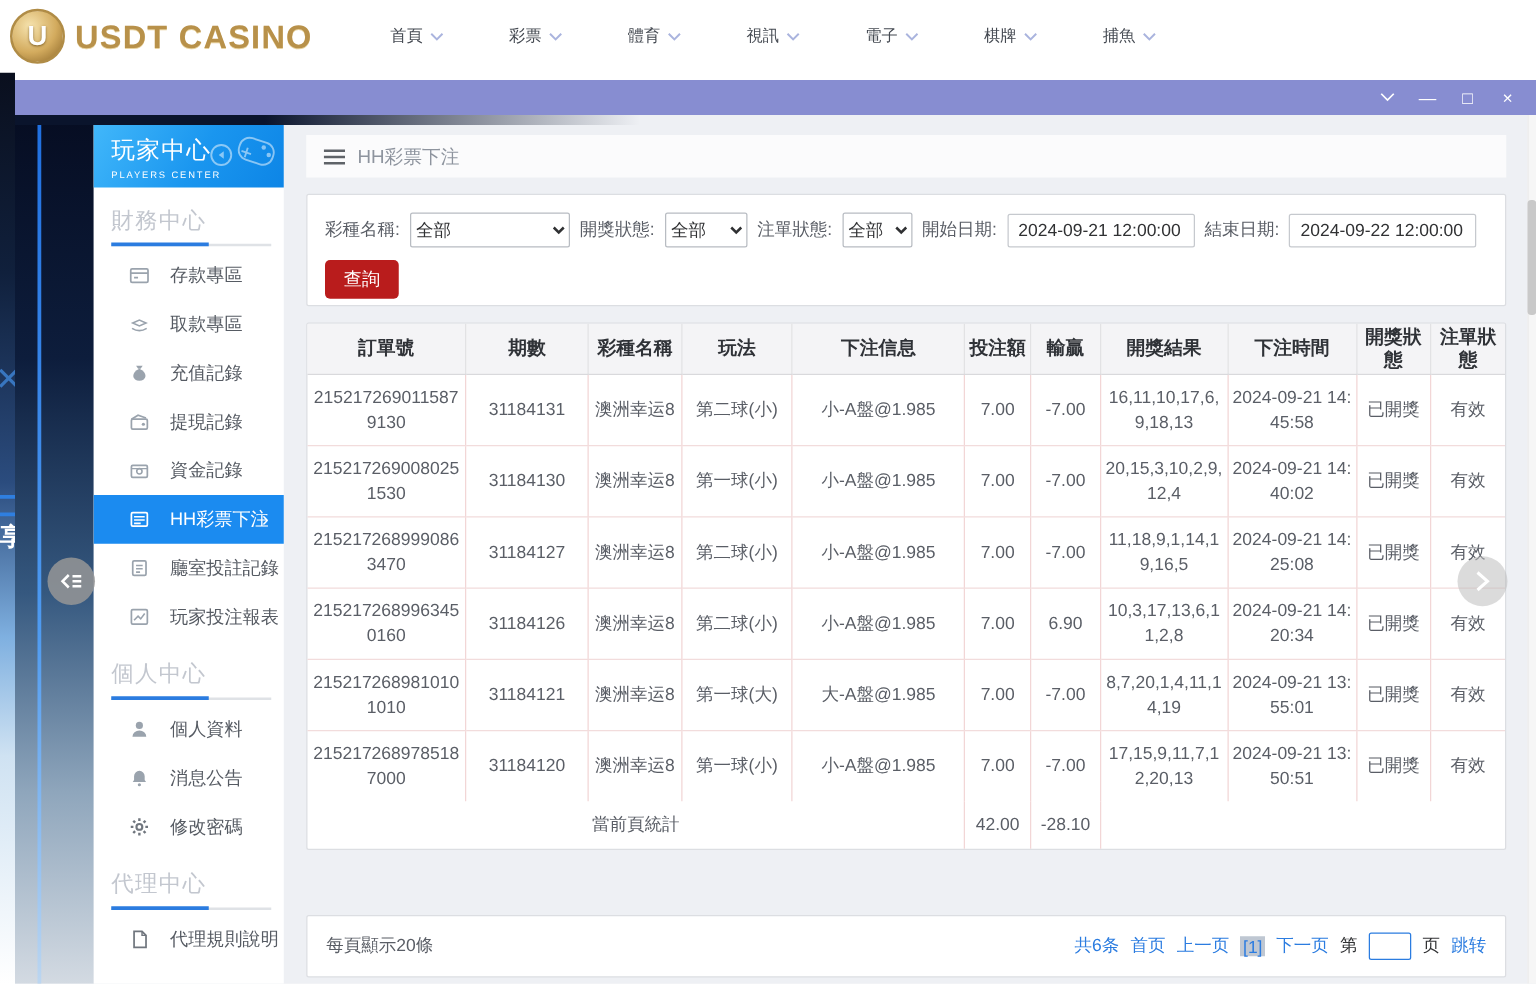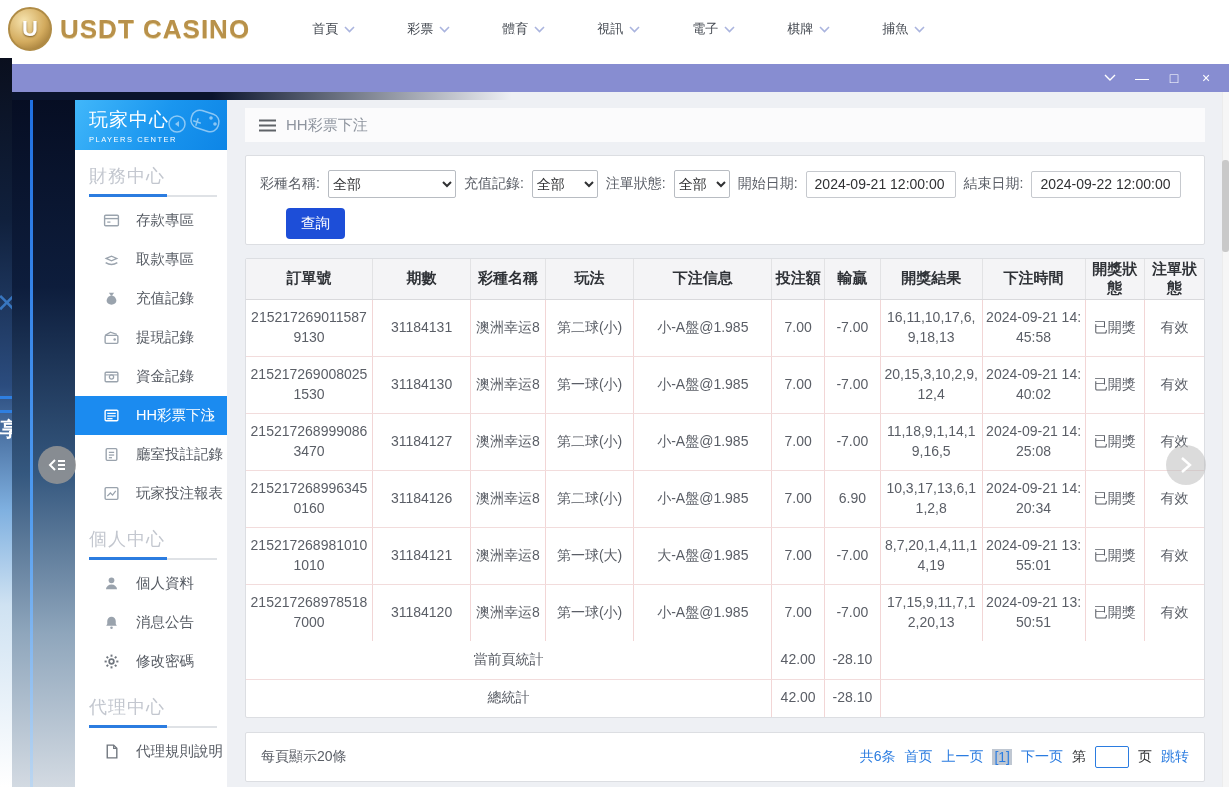--- a/index.html
+++ b/index.html
@@ -61,22 +61,22 @@
   
   .content { position:absolute; left:233px; top:0; width:960px; height:695px; }
   .breadcrumb { position:absolute; left:0; top:16px; width:960px; height:34px; background:#fbfbfc;
     display:flex; align-items:center; gap:10px; padding-left:14px; color:#8e949e; font-size:15px; }
   .panel { position:absolute; left:0; width:960px; background:#fff; border:1px solid #dcdee2; border-radius:2px; }
   .filter-panel { top:63px; height:90px; padding:14px 14px 0 14px; }
   .filter-row { display:flex; align-items:center; gap:8px; font-size:14px; color:#5a5e66; white-space:nowrap; }
   .filter-row select { height:28px; font-size:14px; color:#303133; border:1px solid #b8bcc2; border-radius:2px; background:#fff; }
   .sel-lottery { width:128px; } .sel-draw { width:66px; } .sel-order { width:56px; }
   .filter-row input { height:27px; width:150px; border:1px solid #c6c9ce; border-radius:2px; font-size:14px; color:#303133; padding:0 8px; }
-  .query-btn { margin-top:10px; background:#1d4ed8; color:#fff; border:none; border-radius:4px;
-    font-size:14.5px; padding:6px 15px; cursor:pointer;margin-left:26px; }
+  .query-btn { margin-top:10px; background:#b91c1c; color:#fff; border:none; border-radius:4px;
+    font-size:14.5px; padding:6px 15px; cursor:pointer; }
 
   .table-panel { top:166px; }
   table { width:100%; border-collapse:collapse; table-layout:fixed; font-size:14px; }
   th { height:40px; background:#f4f4f6; color:#2f3237; font-size:15px; font-weight:bold;
     border-right:1px solid #e2e2e4; border-bottom:1px solid #d9d9dc; }
   th:last-child { border-right:none; }
   td { height:57px; text-align:center; color:#5a5e66; vertical-align:middle; padding:4px 3px;
     border-right:1px solid #f2d6d6; border-bottom:1px solid #f2dcdc; line-height:1.4;
     word-break:break-all; overflow:hidden; }
   td:last-child { border-right:none; }
@@ -356,21 +356,21 @@
           <line x1="0" y1="6.5" x2="17" y2="6.5" stroke="#5f6368" stroke-width="2"></line>
           <line x1="0" y1="11.5" x2="17" y2="11.5" stroke="#5f6368" stroke-width="2"></line>
         </svg>
       <span>HH彩票下注</span>
     </div>
 
     <div class="panel filter-panel">
       <div class="filter-row">
         <span>彩種名稱:</span>
         <select class="sel-lottery"><option>全部</option></select>
-        <span>充值記錄:</span>
+        <span>開獎狀態:</span>
         <select class="sel-draw"><option>全部</option></select>
         <span>注單狀態:</span>
         <select class="sel-order"><option>全部</option></select>
         <span>開始日期:</span>
         <input type="text" value="2024-09-21 12:00:00" style="">
         <span>結束日期:</span>
         <input type="text" value="2024-09-22 12:00:00" style="">
       </div>
       <button class="query-btn">查詢</button>
     </div>
@@ -472,26 +472,20 @@
               <td>有效</td>
             </tr>
           </tbody>
         <tfoot>
           <tr>
             <td colspan="5">當前頁統計</td>
             <td>42.00</td>
             <td>-28.10</td>
             <td colspan="4" class="sum-rest"></td>
           </tr>
-          <tr>
-            <td colspan="5">總統計</td>
-            <td>42.00</td>
-            <td>-28.10</td>
-            <td colspan="4" class="sum-rest"></td>
-          </tr>
         </tfoot>
       </table>
     </div>
 
     <div class="panel pager-panel">
       <div class="pager-left">每頁顯示20條</div>
       <div class="pager-right">
         <span class="plink">共6条</span>
         <a class="plink">首页</a>
         <a class="plink">上一页</a>

